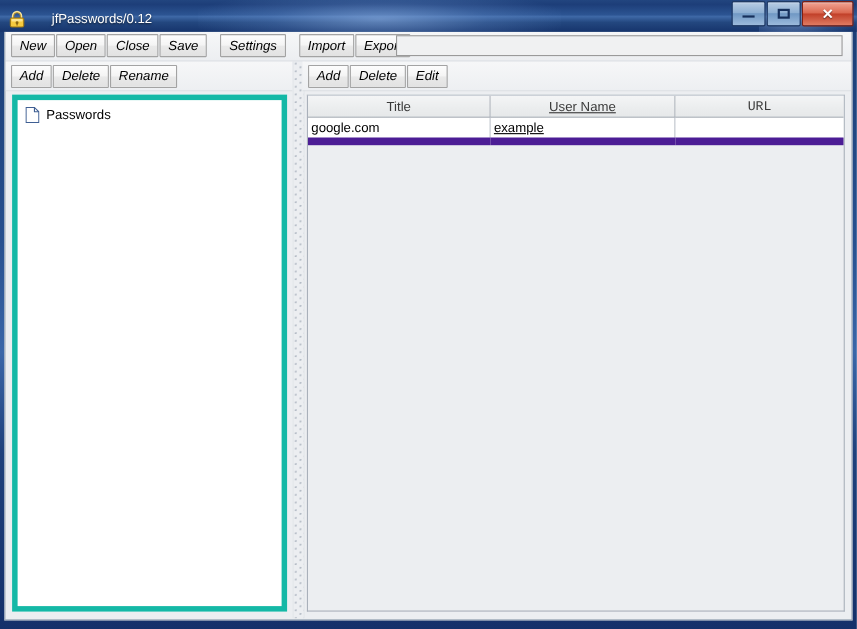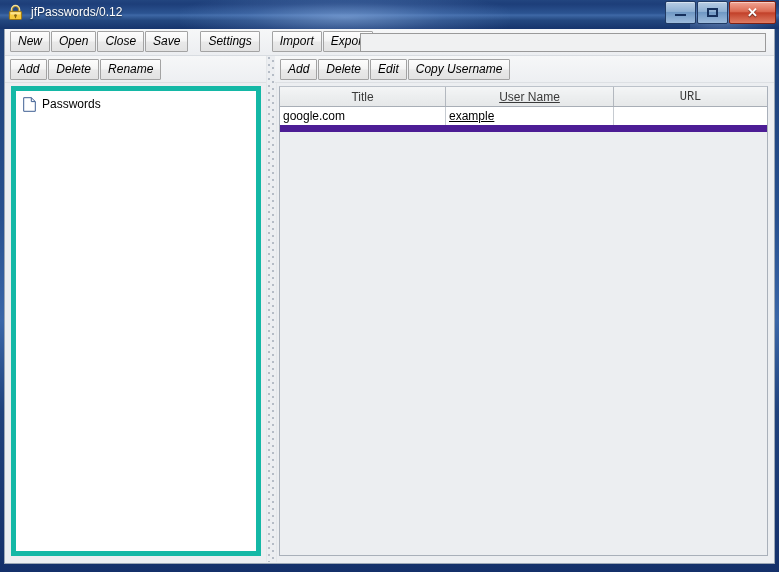--- a/index.html
+++ b/index.html
@@ -49,22 +49,23 @@
     position: absolute;
     left: 690px; top: 0px;
     width: 100px; height: 29px;
     background: radial-gradient(ellipse 70px 30px at 30% 55%, rgba(175,200,240,0.50) 0%, rgba(130,170,225,0.18) 55%, rgba(80,120,190,0) 85%);
     pointer-events: none;
   }
   .title-left {
     position: absolute;
     left: 7px; top: 4px;
     display: flex;
-    align-items: flex-start;
+    align-items: flex-end;
     height: 22px;
+    gap: 16px;
   }
   .app-icon {
     width: 17px; height: 17px;
     position: relative;
     margin-right: 7px;
     flex: none;
   }
   .title-text {
     color: #ffffff;
     font-size: 12px;
@@ -399,21 +400,20 @@
 
       <div class="divider"></div>
 
       <div class="pane pane-right">
         <div class="panel-toolbar">
           <div class="tb-row">
             <div class="tb-group">
               <button class="sbtn">Add</button>
               <button class="sbtn">Delete</button>
               <button class="sbtn">Edit</button>
-              <button class="sbtn">Copy Username</button>
             </div>
           </div>
         </div>
 
         <div class="table-scroll">
           <table class="grid">
             <thead>
               <tr>
                 <th class="col-title">Title</th>
                 <th class="col-user">User Name</th>

